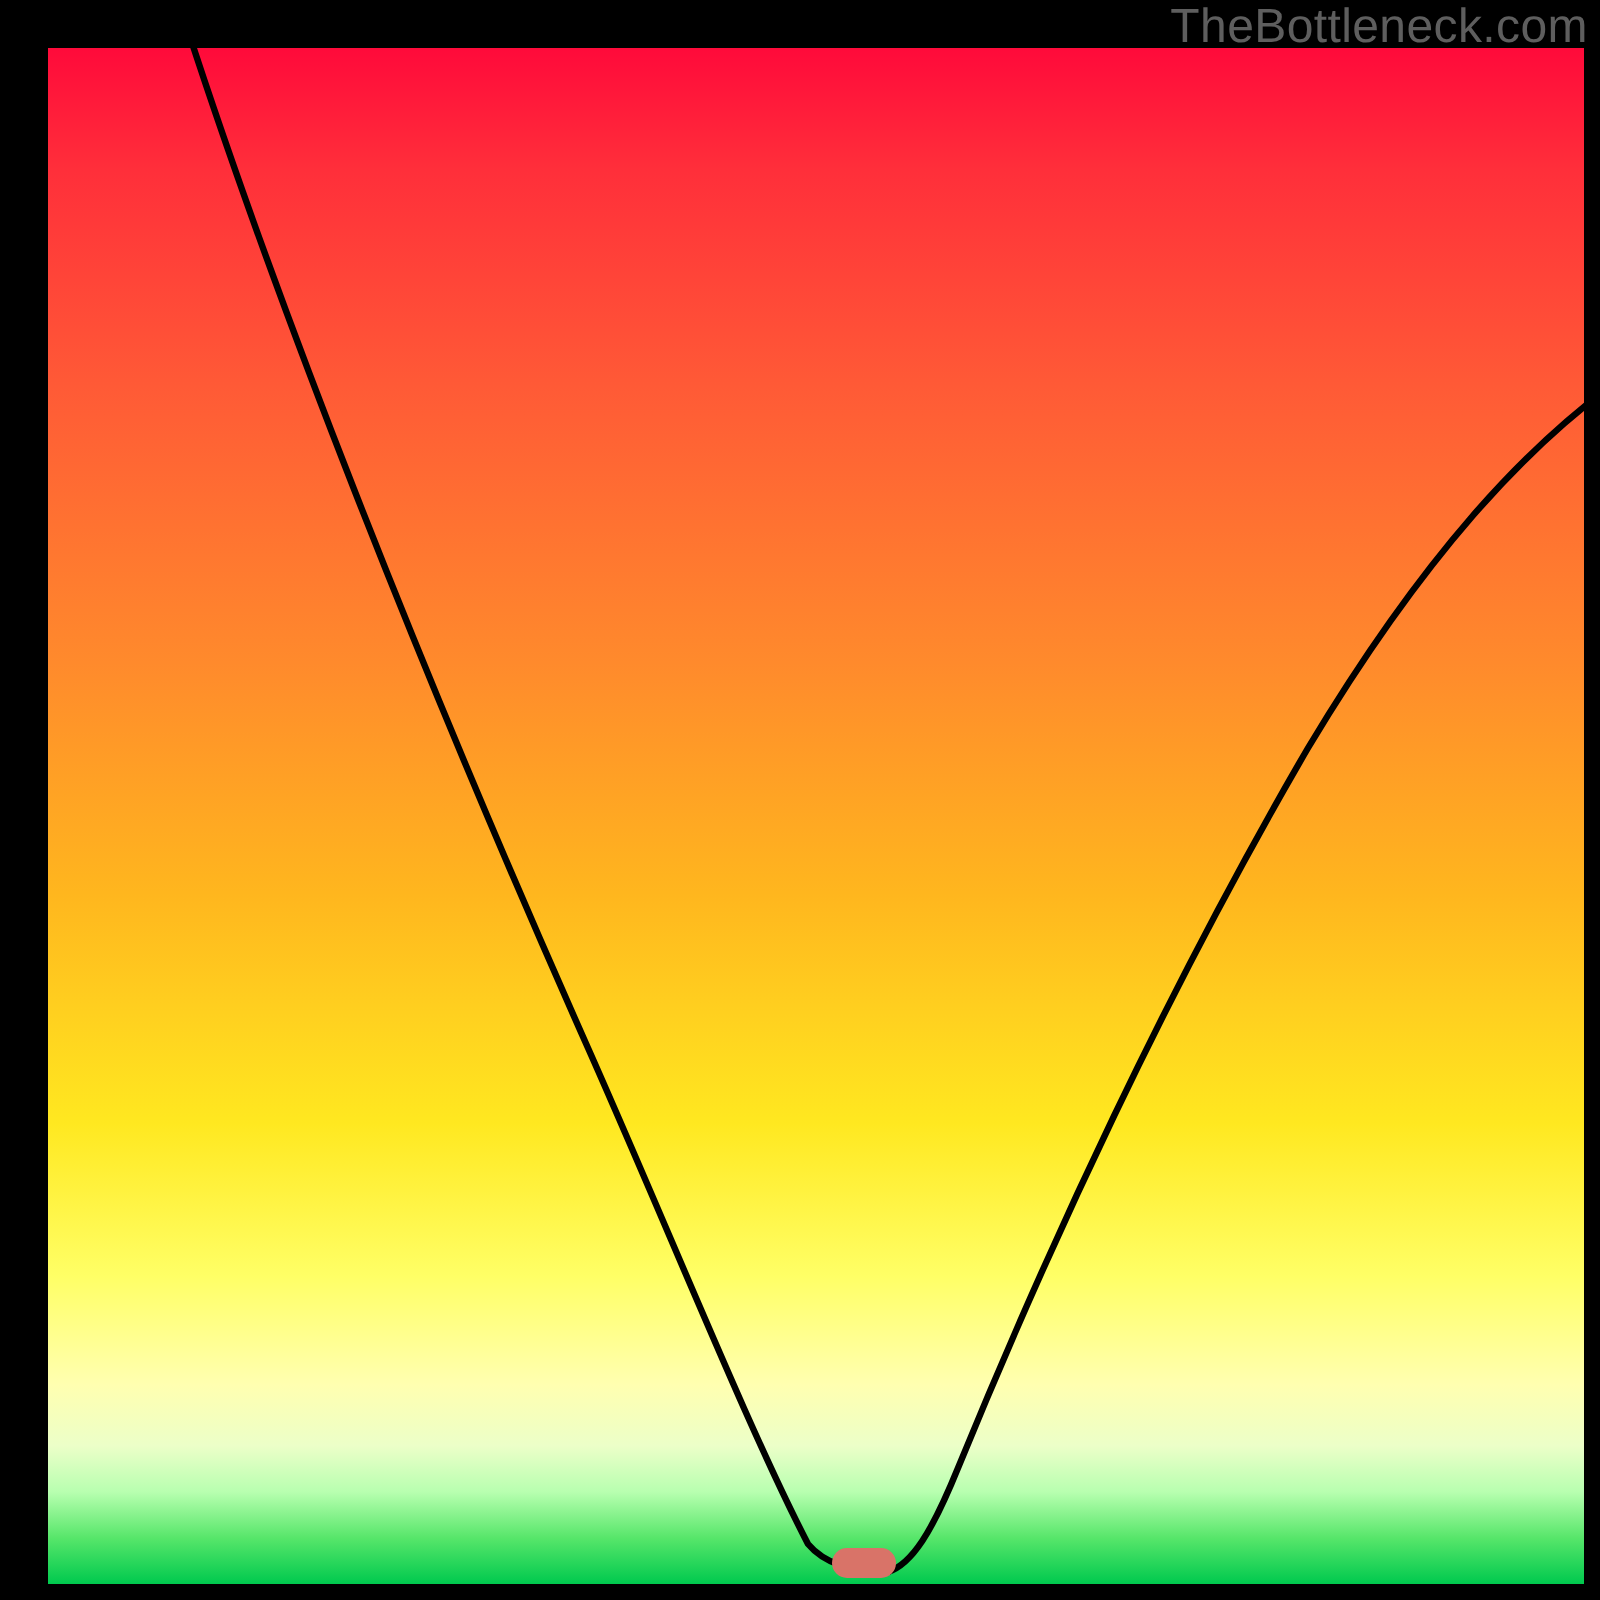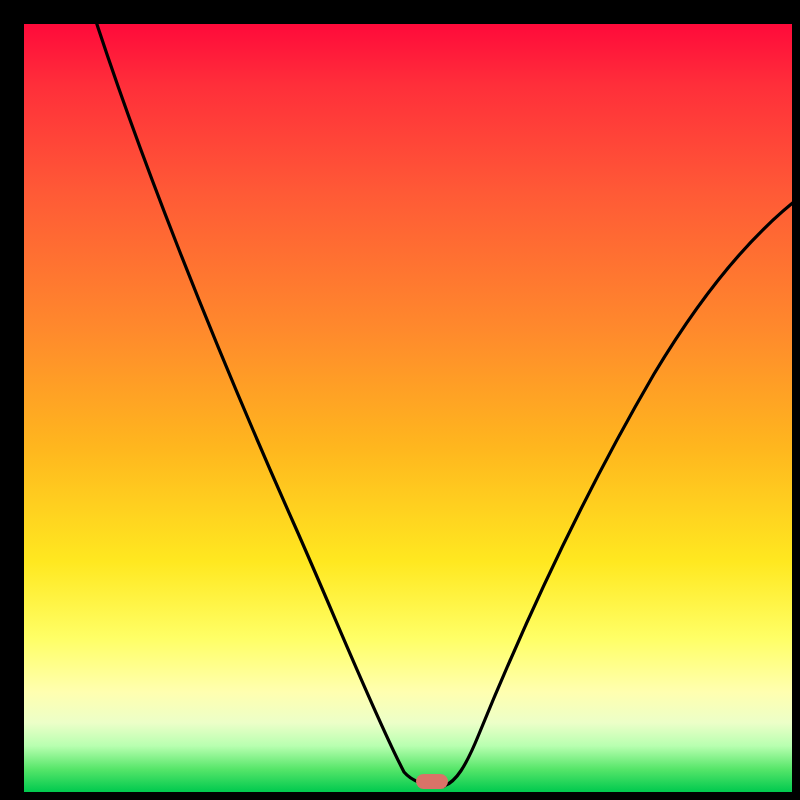--- a/index.html
+++ b/index.html
@@ -81,13 +81,14 @@
 
       <path d="M 420 762
                C 432 758, 442 742, 455 710
                C 500 600, 560 470, 630 350
                C 690 250, 740 200, 780 170" fill="none" stroke="#000" stroke-width="3.2" stroke-linecap="round"></path>
     </svg>
 
     <div class="marker" style="left:392px; top:750px;"></div>
   </div>
 
+  <div class="watermark">TheBottleneck.com</div>
 </div>
 
 </body></html>

